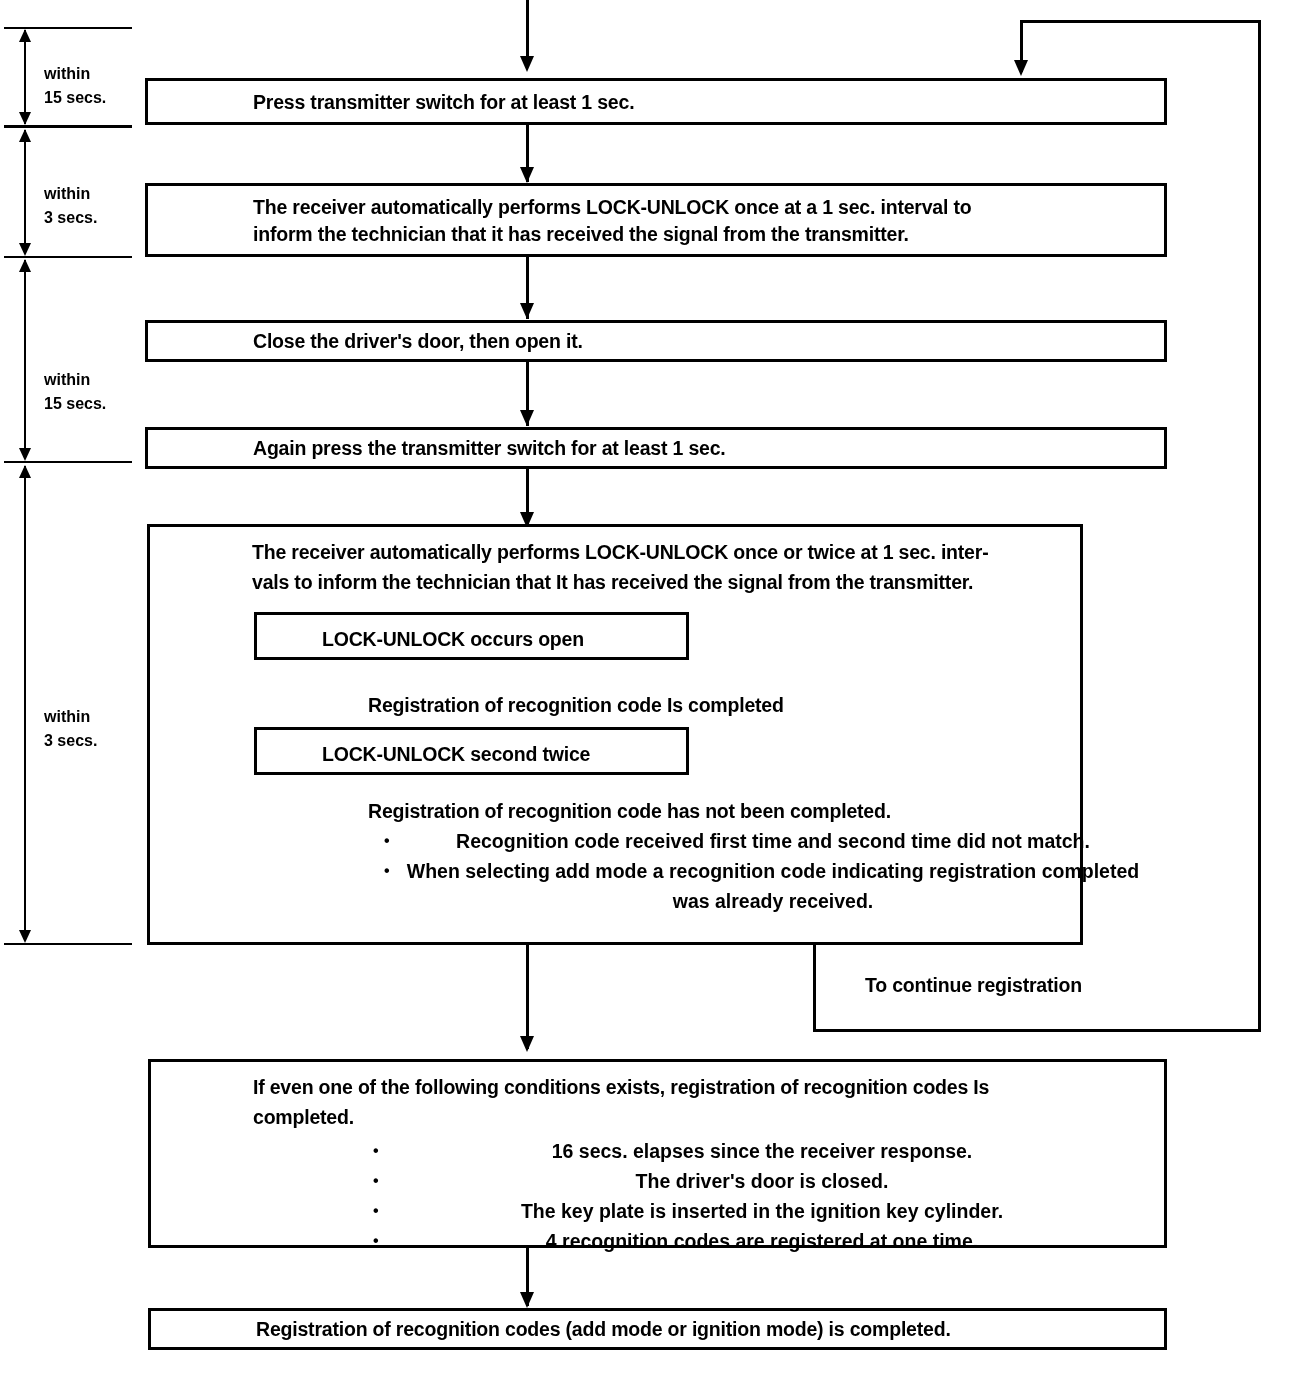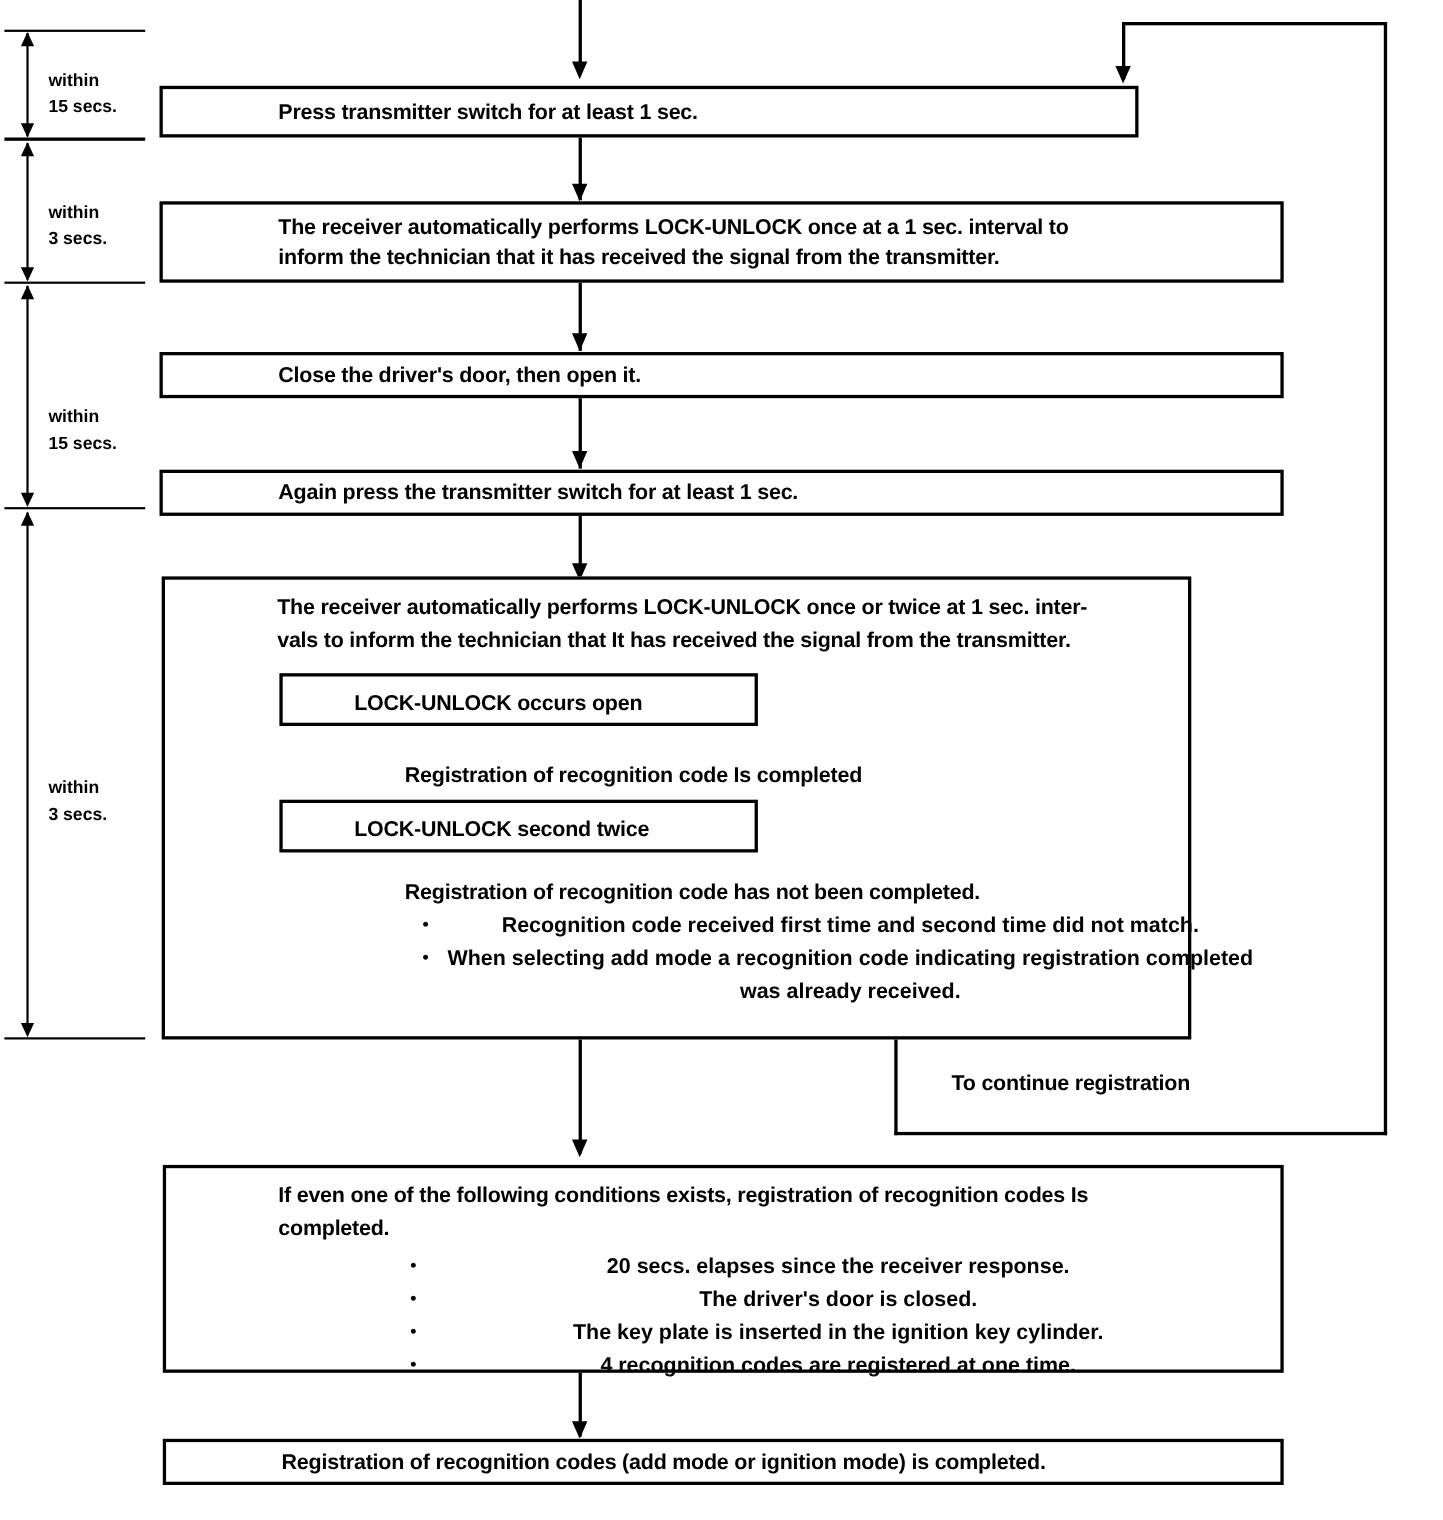--- a/index.html
+++ b/index.html
@@ -56,21 +56,21 @@
   <div class="dimlabel" style="left:44px;top:705px;"><span>within</span><br><span>3 secs.</span></div>
 
   <div class="hline" style="left:1020px;top:20px;width:241px;"></div>
   <div class="vline" style="left:1258px;top:20px;height:1012px;"></div>
   <div class="vline" style="left:1020px;top:20px;height:52px;"></div>
   <div class="arrowhead adown" style="left:1014px;top:60px;"></div>
 
   <div class="vline" style="left:526px;top:0px;height:62px;"></div>
   <div class="arrowhead adown" style="left:520px;top:56px;"></div>
 
-  <div class="box" style="left:145px;top:78px;width:890px;height:47px;padding-left:16px;">
+  <div class="box" style="left:145px;top:78px;width:1022px;height:47px;padding-left:16px;">
     <div class="txt" style="left:105px;top:6px;">Press transmitter switch for at least 1 sec.</div>
   </div>
 
   <div class="vline" style="left:526px;top:125px;height:57px;"></div>
   <div class="arrowhead adown" style="left:520px;top:167px;"></div>
 
   <div class="box" style="left:145px;top:183px;width:1022px;height:74px;">
     <div class="txt" style="left:105px;top:6px;">The receiver automatically performs LOCK-UNLOCK once at a 1 sec. interval to</div>
     <div class="txt" style="left:105px;top:33px;">inform the technician that it has received the signal from the transmitter.</div>
   </div>
@@ -118,21 +118,21 @@
   <div class="hline" style="left:813px;top:1029px;width:448px;"></div>
   <div class="txt" style="left:865px;top:970px;">To continue registration</div>
 
   <div class="vline" style="left:526px;top:945px;height:104px;"></div>
   <div class="arrowhead adown" style="left:520px;top:1036px;"></div>
 
   <div class="box" style="left:148px;top:1059px;width:1019px;height:189px;">
     <div class="txt" style="left:102px;top:10px;">If even one of the following conditions exists, registration of recognition codes Is</div>
     <div class="txt" style="left:102px;top:40px;">completed.</div>
     <ul class="bl" style="position:absolute;left:218px;top:74px;width:760px;">
-      <li>20 secs. elapses since the receiver response.</li>
+      <li>16 secs. elapses since the receiver response.</li>
       <li>The driver's door is closed.</li>
       <li>The key plate is inserted in the ignition key cylinder.</li>
       <li>4 recognition codes are registered at one time.</li>
     </ul>
   </div>
 
   <div class="vline" style="left:526px;top:1248px;height:58px;"></div>
   <div class="arrowhead adown" style="left:520px;top:1292px;"></div>
 
   <div class="box" style="left:148px;top:1308px;width:1019px;height:42px;">

